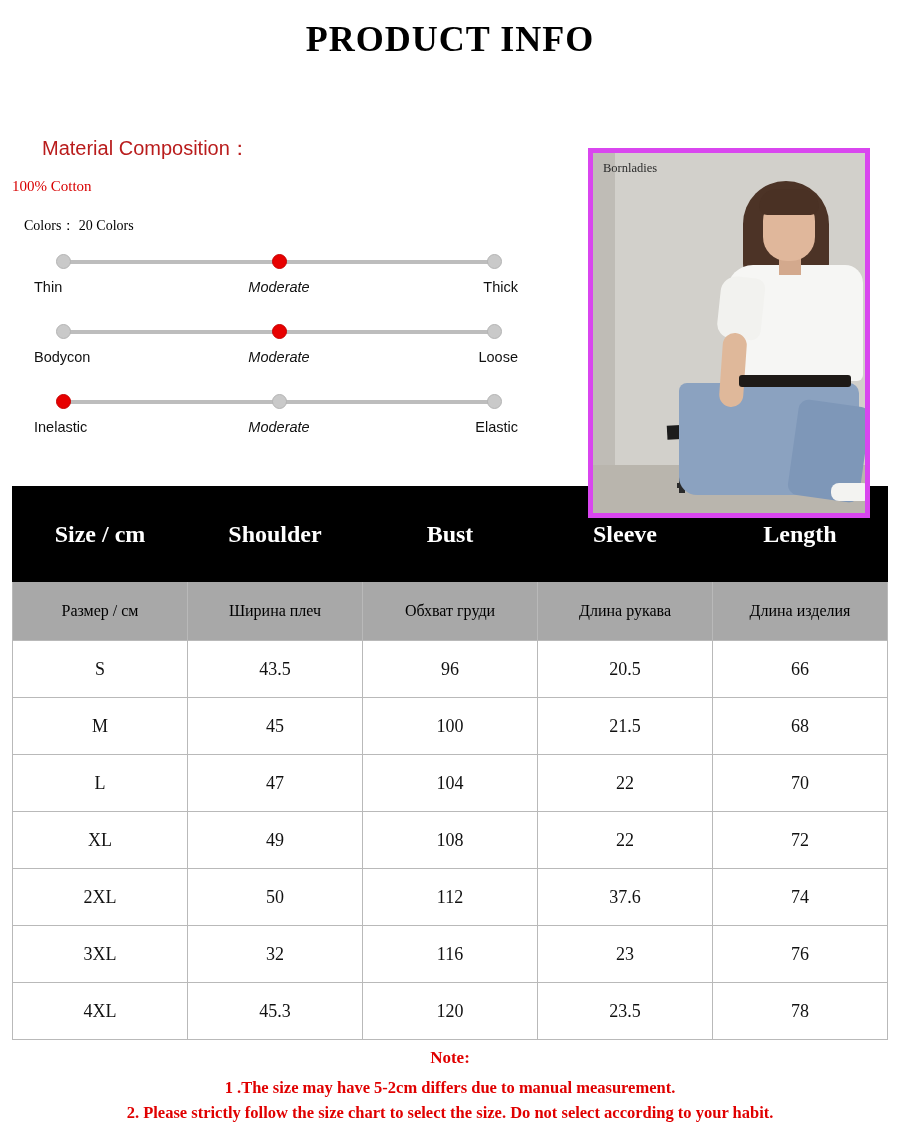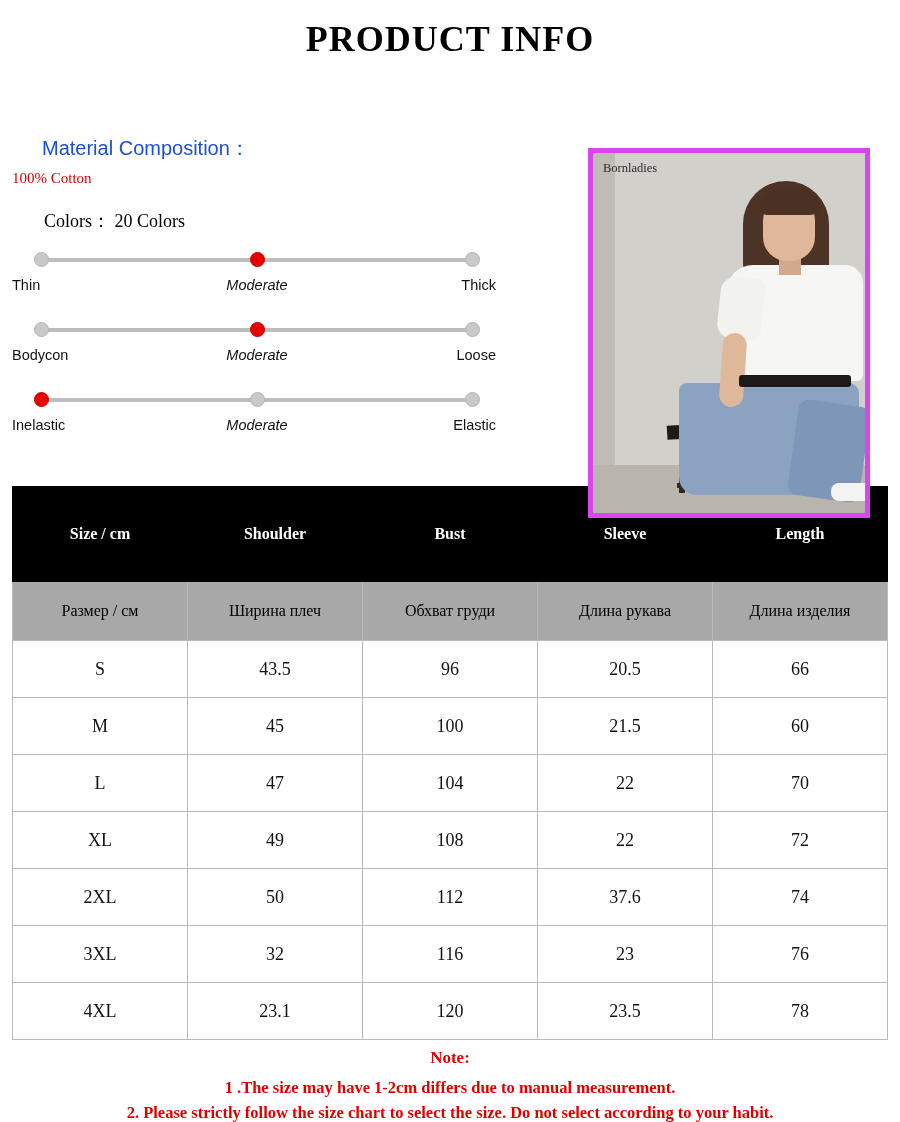--- a/index.html
+++ b/index.html
@@ -36,39 +36,40 @@
   .left-col {
     position: absolute;
     left: 12px;
     top: 75px;
     width: 540px;
   }
 
   .material-label {
     font-size: 20px;
     margin-left: 30px;
-    margin-bottom: 8px;
-    color: #1d4ed8;
+    margin-bottom: 16px;
+    color: #b91c1c;
   }
   .material-value {
     font-family: "Liberation Serif", serif;
     font-size: 15px;
     color: #d80000;
     margin-bottom: 22px;
   }
   .colors-label {
     font-family: "Liberation Serif", serif;
-    font-size: 18px;
-    margin-left: 32px;
+    font-size: 14px;
+    margin-left: 12px;
     margin-bottom: 18px;
     color: #000;
   }
 
   
   .slider-group {
+    margin-left: 22px;
     width: 490px;
     margin-bottom: 22px;
   }
   .slider-track-wrap {
     position: relative;
     height: 18px;
   }
   .slider-line {
     position: absolute;
     top: 7px;
@@ -225,21 +226,21 @@
   }
   .size-table td, .size-table th {
     border: 1px solid #b9b9b9;
     text-align: center;
     font-family: "Liberation Serif", serif;
   }
   .hdr-en td {
     background: #000000;
     color: #ffffff;
     font-weight: bold;
-    font-size: 16px;
+    font-size: 24px;
     height: 92px;
     border-color: #000;
     margin-top: 19px;
   }
   .hdr-ru td {
     background: #a8a8a8;
     color: #000000;
     font-weight: normal;
     font-size: 16px;
     height: 56px;
@@ -366,21 +367,21 @@
       <td>43.5</td>
       <td>96</td>
       <td>20.5</td>
       <td>66</td>
     </tr>
     <tr class="body-row">
       <td>M</td>
       <td>45</td>
       <td>100</td>
       <td>21.5</td>
-      <td>60</td>
+      <td>68</td>
     </tr>
     <tr class="body-row">
       <td>L</td>
       <td>47</td>
       <td>104</td>
       <td>22</td>
       <td>70</td>
     </tr>
     <tr class="body-row">
       <td>XL</td>
@@ -398,25 +399,25 @@
     </tr>
     <tr class="body-row">
       <td>3XL</td>
       <td>32</td>
       <td>116</td>
       <td>23</td>
       <td>76</td>
     </tr>
     <tr class="body-row">
       <td>4XL</td>
-      <td>23.1</td>
+      <td>45.3</td>
       <td>120</td>
       <td>23.5</td>
       <td>78</td>
     </tr>
   </tbody>
 </table>
 
 <div class="note-wrap">
   <div class="note-title">Note:</div>
-  <div class="note-line">1 .The size may have 1-2cm differs due to manual measurement.</div>
+  <div class="note-line">1 .The size may have 5-2cm differs due to manual measurement.</div>
   <div class="note-line">2. Please strictly follow the size chart to select the size. Do not select according to your habit.</div>
 </div>
 
 </body></html>

